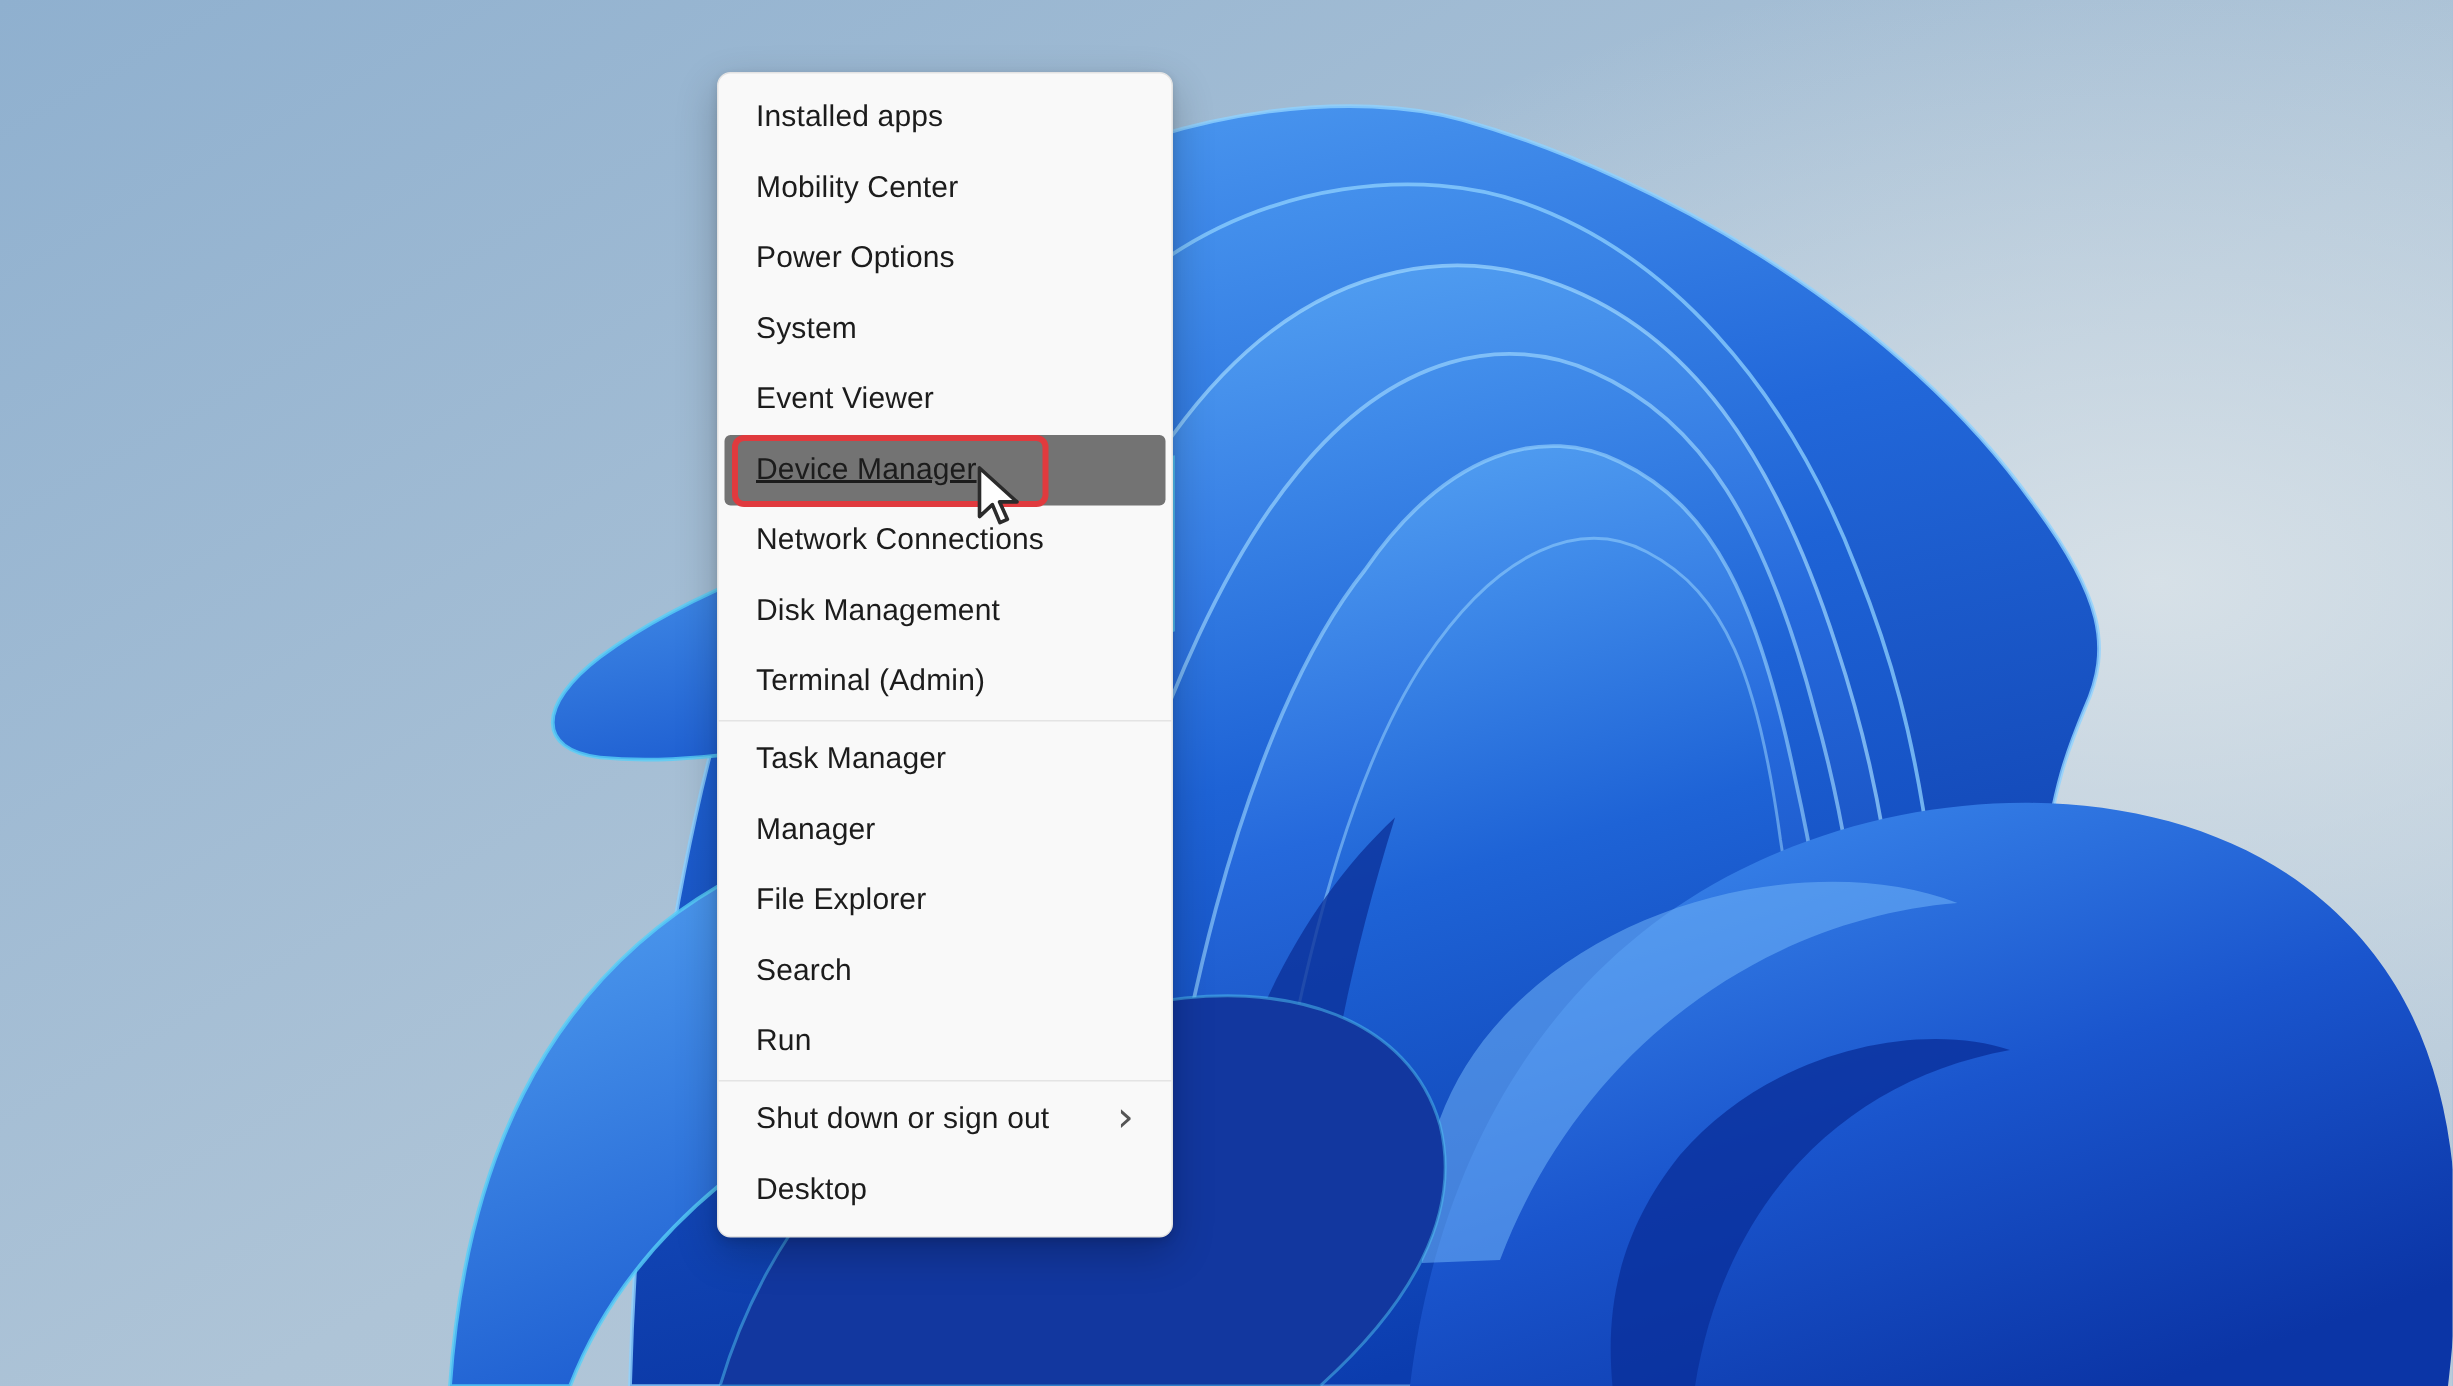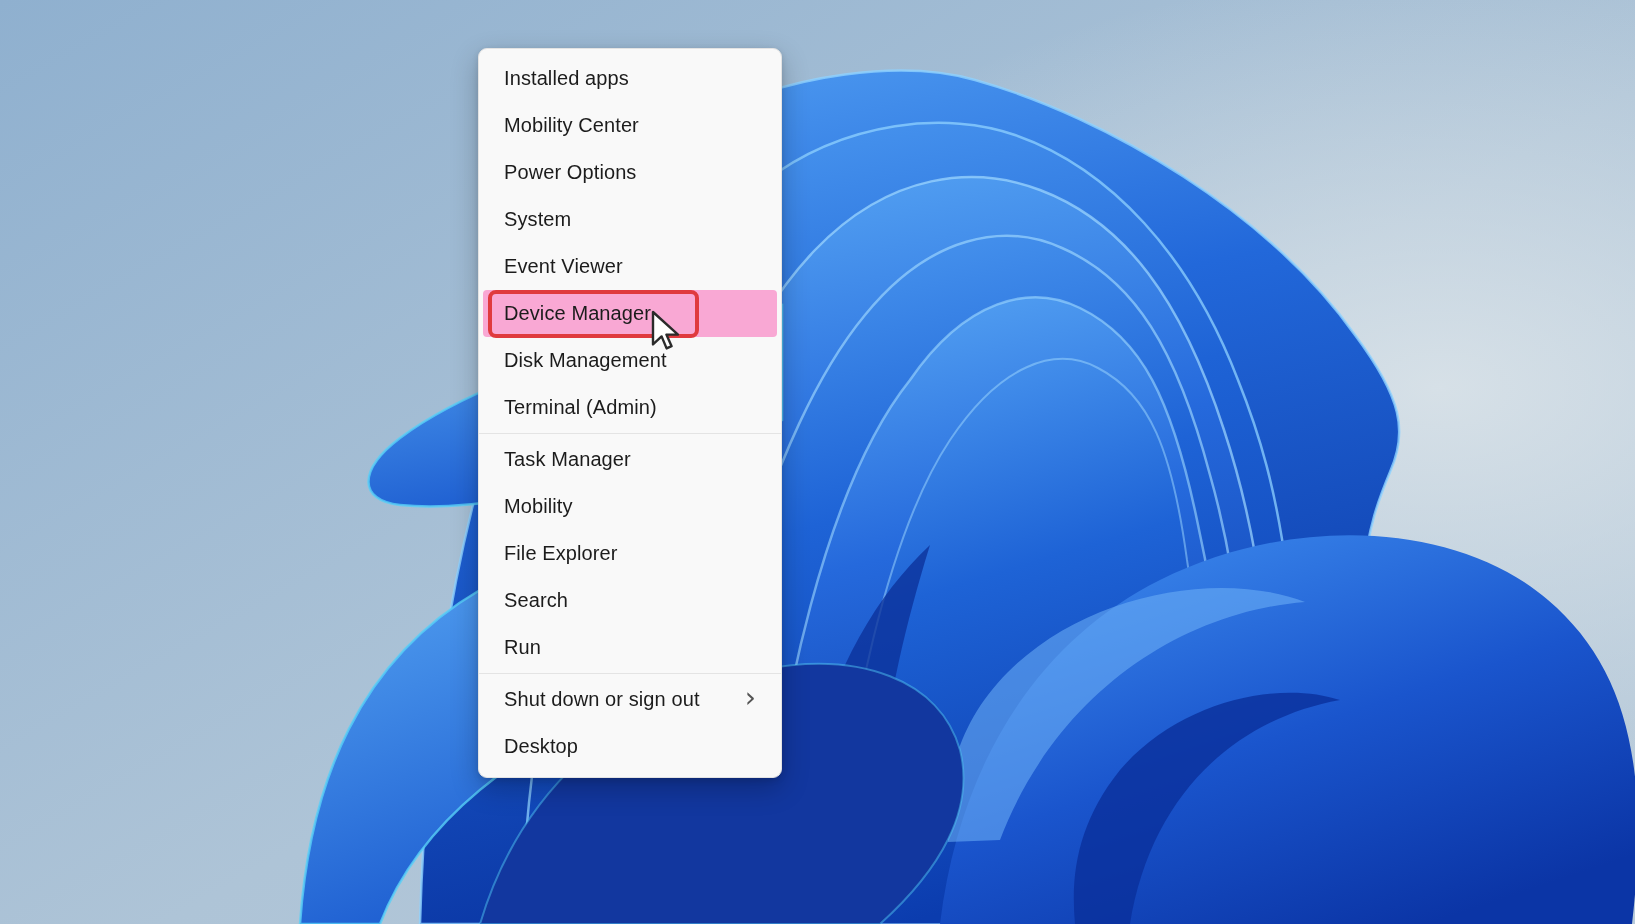--- a/index.html
+++ b/index.html
@@ -27,21 +27,21 @@
     margin:0 4px;
     padding:0 21px;
     display:flex; align-items:center;
     border-radius:4px;
     font-size:20px;
     color:#1c1c1c;
     letter-spacing:.1px;
     cursor:default;
     user-select:none;
   }
-  .menu-item.hovered { background:#f9a8d4; }
+  .menu-item.hovered { background:#737373;text-decoration:underline; }
   .menu-item .label { white-space:nowrap; }
   .menu-item .chevron {
     margin-left:auto;
     font-size:28px;
     line-height:1;
     color:#555;
     transform:translateY(-2px);
     font-family:"DejaVu Sans", sans-serif;
   }
   .separator {
@@ -138,31 +138,34 @@
       <div class="menu-item">
         <span class="label">System</span>
       </div>
       <div class="menu-item">
         <span class="label">Event Viewer</span>
       </div>
       <div class="menu-item hovered">
         <span class="label">Device Manager</span>
       </div>
       <div class="menu-item">
+        <span class="label">Network Connections</span>
+      </div>
+      <div class="menu-item">
         <span class="label">Disk Management</span>
       </div>
       <div class="menu-item">
         <span class="label">Terminal (Admin)</span>
       </div>
       <div class="separator"></div>
       <div class="menu-item">
         <span class="label">Task Manager</span>
       </div>
       <div class="menu-item">
-        <span class="label">Mobility</span>
+        <span class="label">Manager</span>
       </div>
       <div class="menu-item">
         <span class="label">File Explorer</span>
       </div>
       <div class="menu-item">
         <span class="label">Search</span>
       </div>
       <div class="menu-item">
         <span class="label">Run</span>
       </div>

